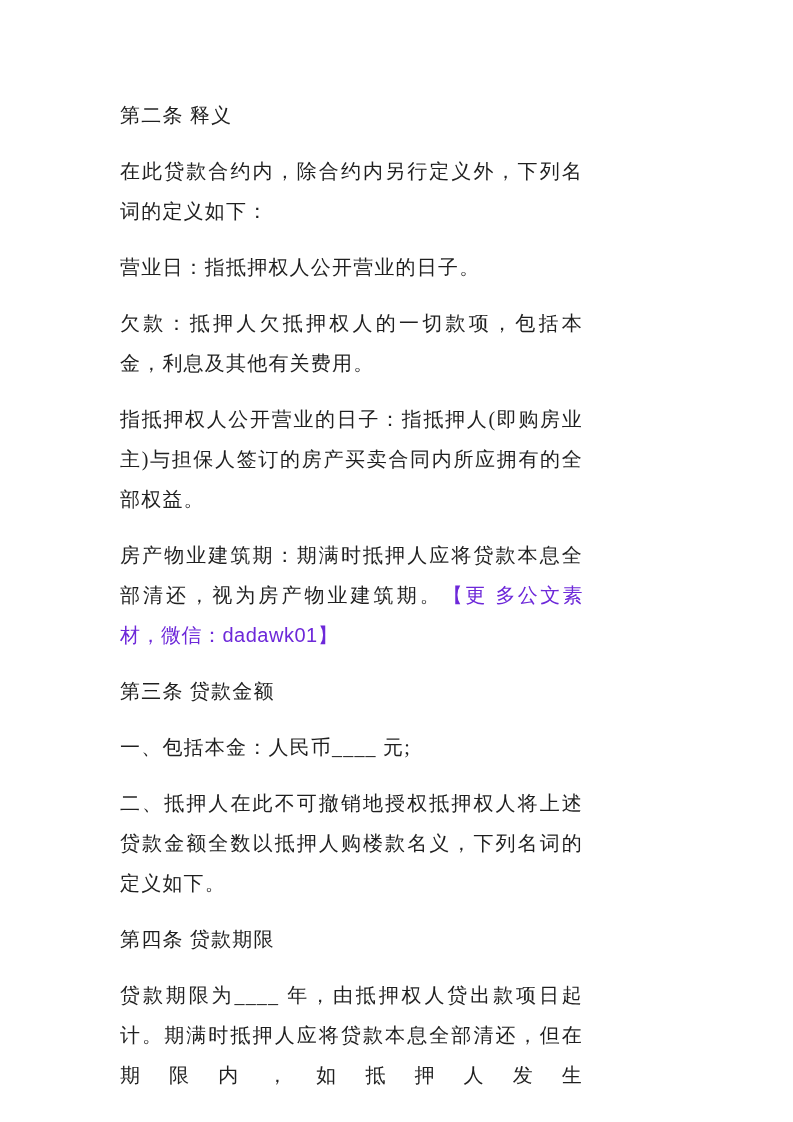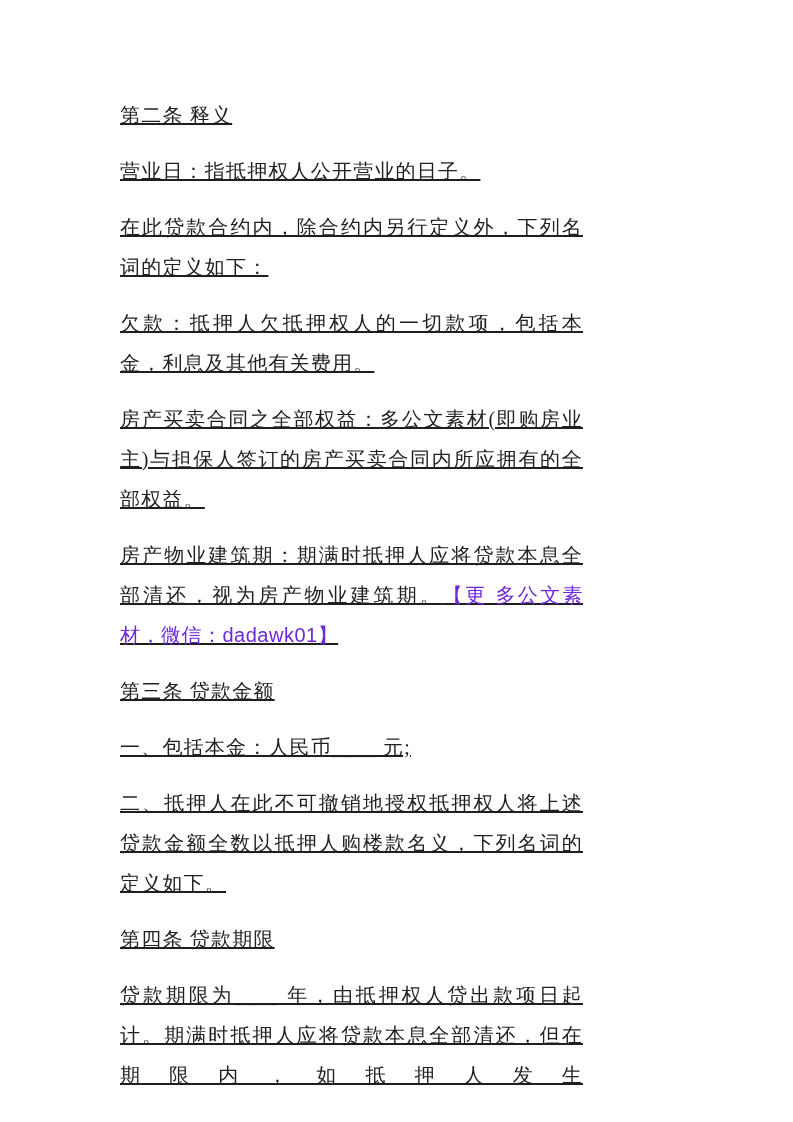--- a/index.html
+++ b/index.html
@@ -12,21 +12,20 @@
     width: 699px;
     height: 1122px;
     background: #ffffff;
     box-sizing: border-box;
     padding: 95px 116px 0 120px;
     overflow: hidden;
     font-family: "Liberation Serif", "DejaVu Serif", serif;
     font-size: 20px;
     line-height: 40px;
     color: #1f1f1f;
-    text-decoration: underline;
   }
   .para {
     margin: 0 0 16px 0;
     text-align: justify;
     text-justify: inter-character;
     letter-spacing: 1.2px;
     word-break: break-all;
   }
   .para.heading {
     text-align: left;
@@ -42,27 +41,27 @@
     color: #6d28d9;
   }
 </style>
 </head>
 <body>
 
 <div class="page">
 
   <p class="para heading">第二条 释义</p>
 
+  <p class="para">在此贷款合约内，除合约内另行定义外，下列名词的定义如下：</p>
+
   <p class="para">营业日：指抵押权人公开营业的日子。</p>
-
-  <p class="para">在此贷款合约内，除合约内另行定义外，下列名词的定义如下：</p>
 
   <p class="para">欠款：抵押人欠抵押权人的一切款项，包括本金，利息及其他有关费用。</p>
 
-  <p class="para">房产买卖合同之全部权益：多公文素材(即购房业主)与担保人签订的房产买卖合同内所应拥有的全部权益。</p>
+  <p class="para">指抵押权人公开营业的日子：指抵押人(即购房业主)与担保人签订的房产买卖合同内所应拥有的全部权益。</p>
 
   <p class="para"><span>房产物业建筑期：期满时抵押人应将贷款本息全部清还，视为房产物业建筑期。</span><span class="annotation">【更 多公文素材，微信：dadawk01】</span></p>
 
   <p class="para heading">第三条 贷款金额</p>
 
   <p class="para">一、包括本金：人民币____ 元;</p>
 
 
   <p class="para">二、抵押人在此不可撤销地授权抵押权人将上述贷款金额全数以抵押人购楼款名义，下列名词的定义如下。</p>
 

